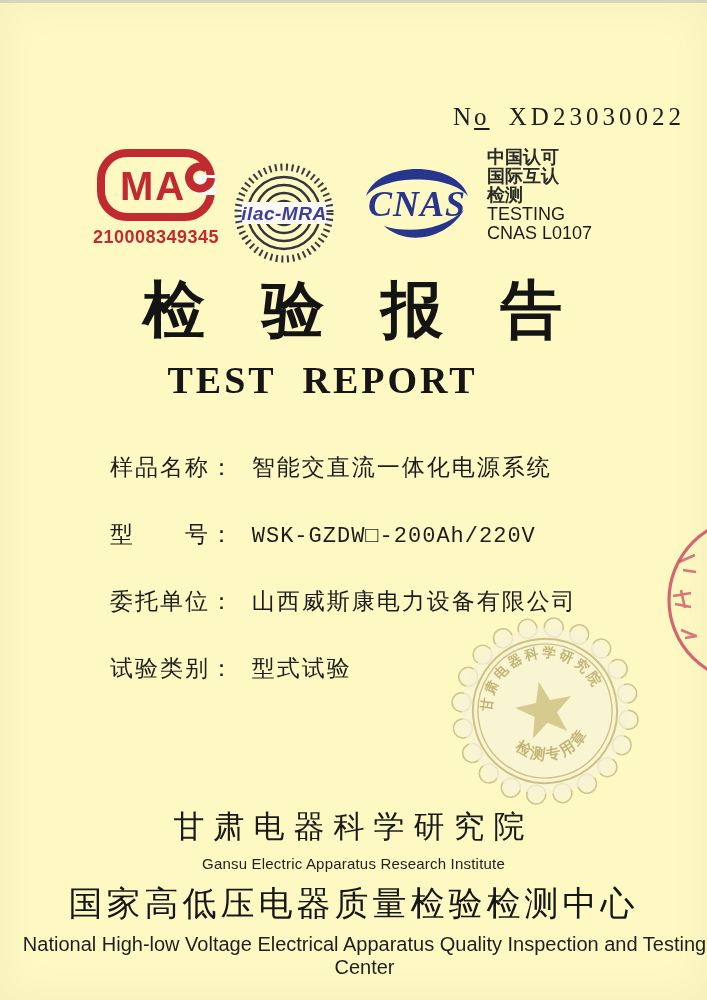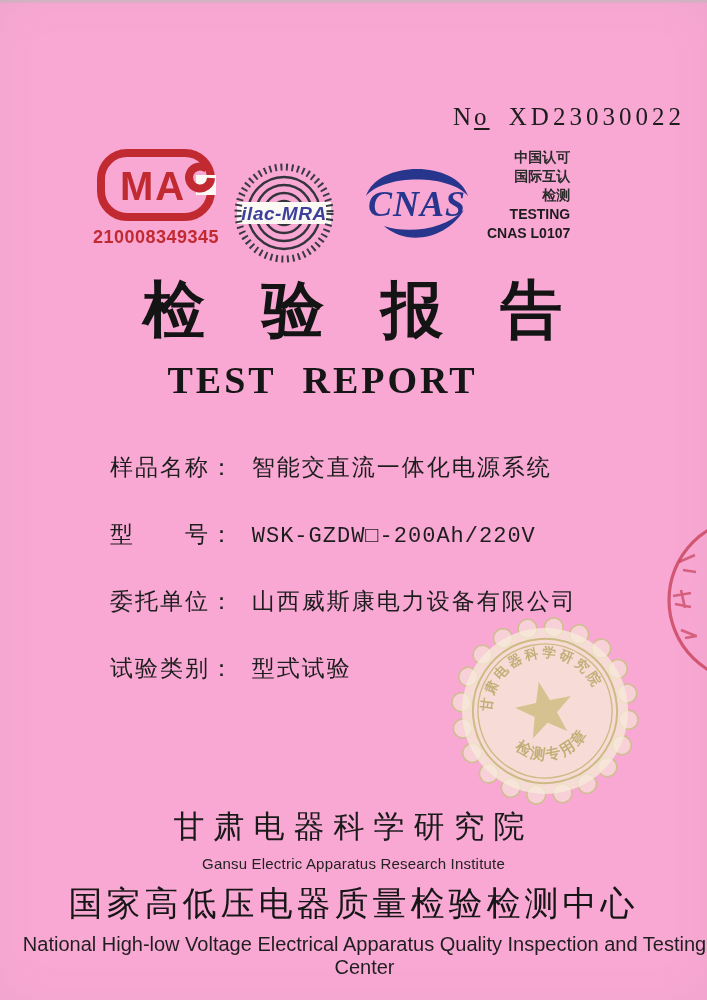--- a/index.html
+++ b/index.html
@@ -1,20 +1,20 @@
 <!DOCTYPE html>
 <html><head>
 <meta charset="utf-8">
 <style>
   html,body{margin:0;padding:0;background:#e8e6e0;}
   .page{
     position:relative;
     width:707px;height:1000px;
     margin:0 auto;
-    background:#f9a8d4;
+    background:#fef9c3;
     overflow:hidden;
     font-family:"Liberation Serif", serif;
     color:#1d1d1d;
     box-shadow:inset 0 0 40px rgba(120,115,100,.08);
   }
   .scan-edge{position:absolute;top:0;left:0;width:100%;height:3px;background:#b9b9b9;opacity:.55;}
 
   
   .report-no{
     position:absolute;top:103px;left:453px;
@@ -25,23 +25,23 @@
 
   
   .logos{position:absolute;top:146px;left:0;width:707px;height:105px;}
   .cma-block{position:absolute;left:93px;top:2px;width:125px;text-align:right;}
   .cma-number{font-family:"Liberation Sans",sans-serif;font-weight:bold;font-size:18px;color:#c02a30;letter-spacing:.5px;margin-top:1px;}
   .ilac-block{position:absolute;left:233px;top:16px;}
   .cnas-block{position:absolute;left:360px;top:6px;}
   .accred-text{
     position:absolute;left:487px;top:2px;
     font-family:"Liberation Sans",sans-serif;
-    font-size:14px;line-height:19px;color:#2a2a2a;font-weight:600;text-align:right;
-  }
-  .accred-text .en{font-weight:bold;color:#1c1c1c;}
+    font-size:18px;line-height:19px;color:#2a2a2a;font-weight:600;
+  }
+  .accred-text .en{font-weight:normal;color:#1c1c1c;}
 
   
   .title-cn{
     position:absolute;top:268px;left:0;width:707px;
     text-align:center;
     font-family:"Liberation Sans",sans-serif;
     font-weight:bold;font-size:62px;
     word-spacing:36px;letter-spacing:2px;
     color:#141414;
   }

